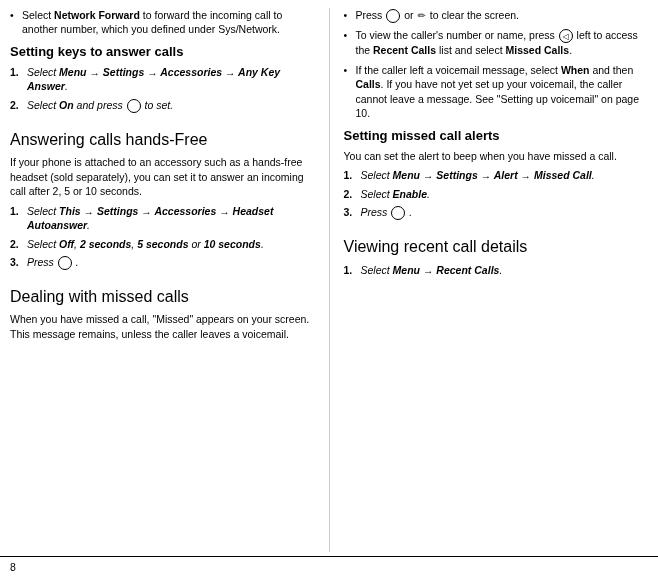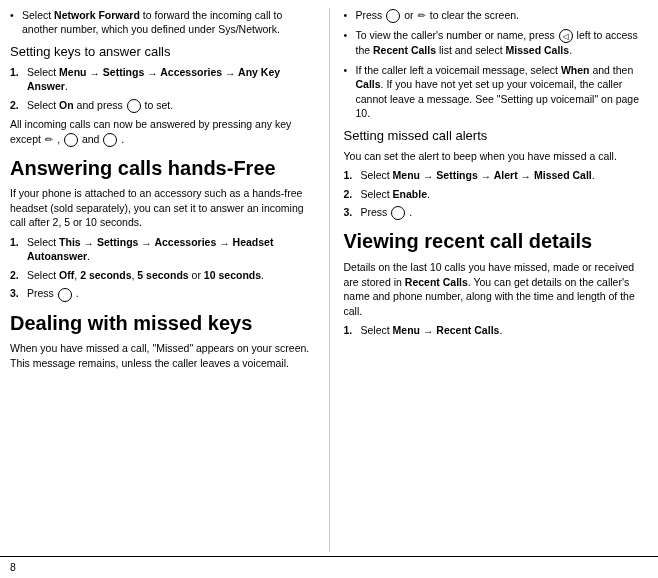--- a/index.html
+++ b/index.html
@@ -38,47 +38,48 @@
       font-size: 10.5px;
       line-height: 1.38;
     }
 
     .column p {
       margin-bottom: 5px;
     }
 
     .section-heading {
       font-size: 13px;
-      font-weight: normal;
+      font-weight: bold;
       margin-top: 6px;
       margin-bottom: 4px;
       display: block;
     }
 
     .big-heading {
-      font-size: 20px;
-      font-weight: bold;
-      margin-top: 8px;
+      font-size: 16px;
+      font-weight: normal;
+      margin-top: 16px;
       margin-bottom: 4px;
       display: block;
     }
 
     .numbered-item {
       display: flex;
       margin-bottom: 4px;
       gap: 3px;
     }
 
     .numbered-item .num {
       font-weight: bold;
       min-width: 14px;
     }
 
     .numbered-item .item-content {
       flex: 1;
+      font-style: italic;
     }
 
     b {
       font-weight: bold;
     }
 
     .bullet-item {
       display: flex;
       margin-bottom: 5px;
       gap: 4px;
@@ -168,26 +169,20 @@
         </span>
       </div>
 
       <div class="numbered-item">
         <span class="num">2.</span>
         <span class="item-content">
           Select <b>On</b> and press <span class="icon-circle"></span> to set.
         </span>
       </div>
 
-      <p>
-        All incoming calls can now be answered by pressing any key except 
-        <span class="icon-pencil">✏</span> ,
-        <span class="icon-circle"></span> and
-        <span class="icon-circle"></span> .
-      </p>
 
       <span class="big-heading">Answering calls hands-Free</span>
 
       <p>
         If your phone is attached to an accessory such as a hands-free headset (sold separately), you can set it to answer an incoming call after 2, 5 or 10 seconds.
       </p>
 
       <div class="numbered-item">
         <span class="num">1.</span>
         <span class="item-content">
@@ -202,21 +197,21 @@
         </span>
       </div>
 
       <div class="numbered-item">
         <span class="num">3.</span>
         <span class="item-content">
           Press <span class="icon-circle"></span> .
         </span>
       </div>
 
-      <span class="big-heading">Dealing with missed keys</span>
+      <span class="big-heading">Dealing with missed calls</span>
 
       <p>
         When you have missed a call, "Missed" appears on your screen. This message remains, unless the caller leaves a voicemail.
       </p>
 
     </div>
 
     <div class="divider"></div>
 
     <div class="column">
@@ -267,23 +262,20 @@
 
       <div class="numbered-item">
         <span class="num">3.</span>
         <span class="item-content">
           Press <span class="icon-circle"></span> .
         </span>
       </div>
 
       <span class="big-heading">Viewing recent call details</span>
 
-      <p>
-        Details on the last 10 calls you have missed, made or received are stored in <b>Recent Calls</b>. You can get details on the caller's name and phone number, along with the time and length of the call.
-      </p>
 
       <div class="numbered-item">
         <span class="num">1.</span>
         <span class="item-content">
           Select <b>Menu → Recent Calls</b>.
         </span>
       </div>
 
     </div>
   </div>

